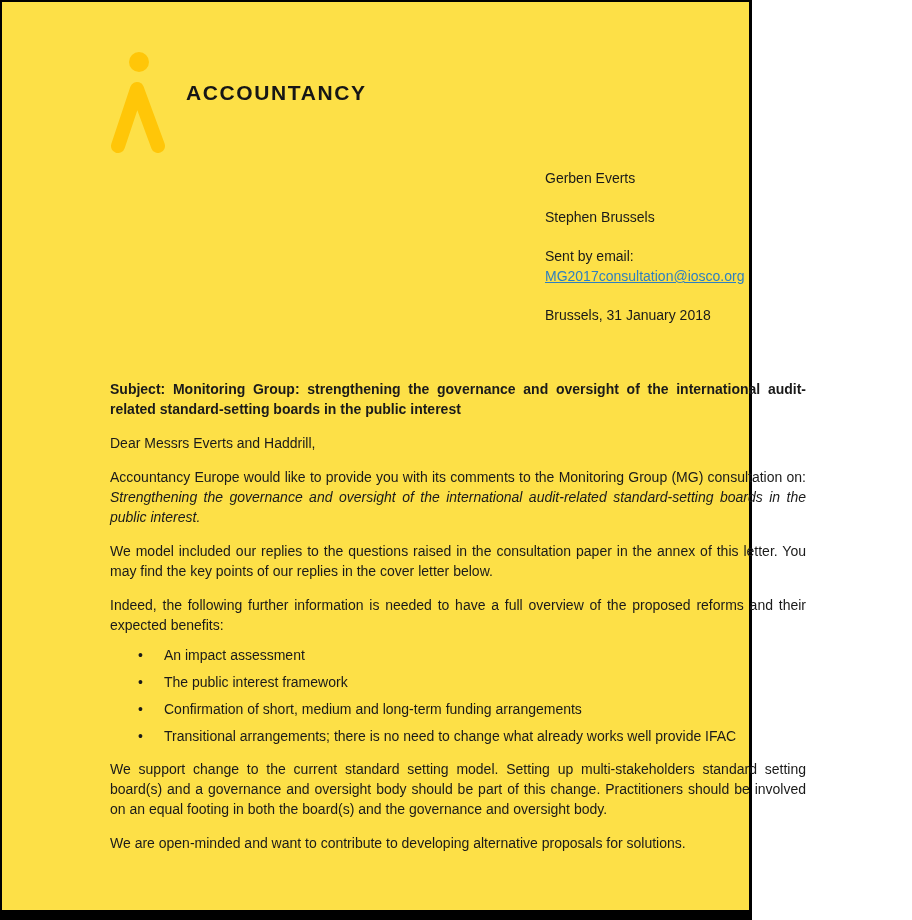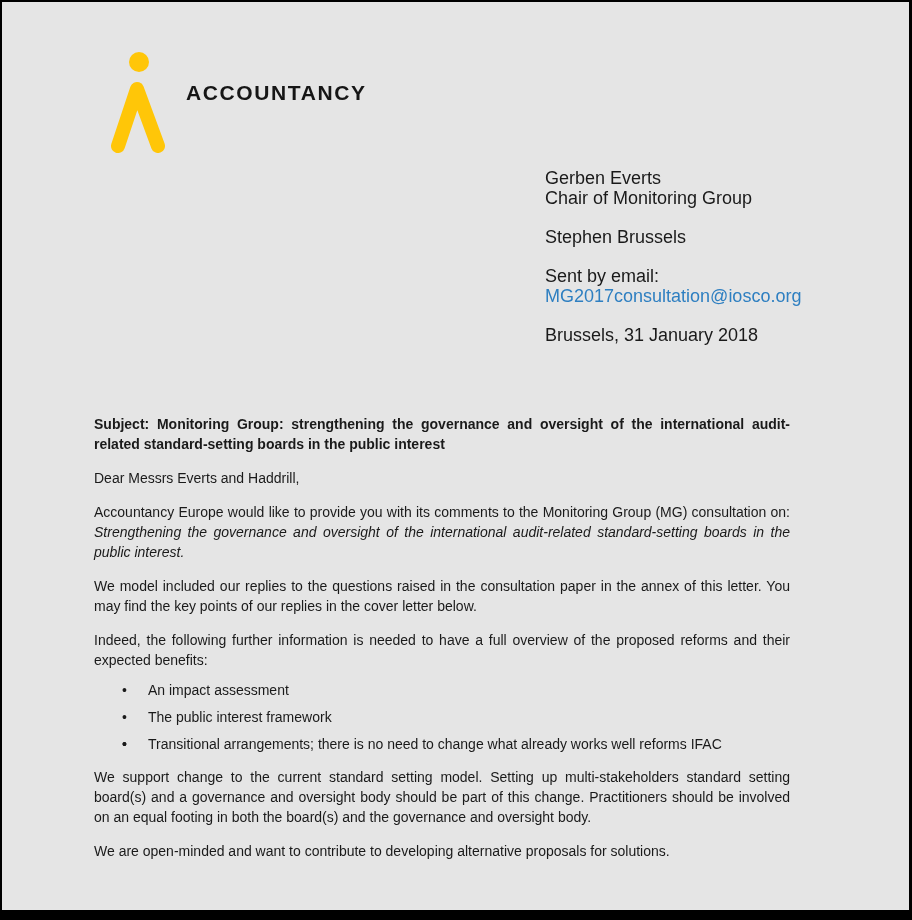--- a/index.html
+++ b/index.html
@@ -5,23 +5,23 @@
   html, body { margin: 0; padding: 0; }
   body {
     width: 912px; height: 920px;
     background: #ffffff;
     font-family: "Liberation Sans", "DejaVu Sans", sans-serif;
     color: #1a1a1a;
     overflow: hidden;
   }
   .page {
     position: relative;
-    width: 912px; height: 920px;
+    width: 752px; height: 920px;
     box-sizing: border-box;
-    background: #e5e5e5;
+    background: #fde047;
     border-top: 2px solid #000;
     border-left: 2px solid #000;
     border-right: 3px solid #000;
     border-bottom: 10px solid #000;
   }
 
   
   .logo {
     position: absolute;
     left: 108px; top: 43px;
@@ -36,37 +36,37 @@
     font-size: 21px;
     line-height: 23px;
     letter-spacing: 1.6px;
     color: #161616;
   }
 
   
   .recipients {
     position: absolute;
     left: 543px; top: 166px;
-    font-size: 18px;
+    font-size: 14px;
     line-height: 20px;
   }
   .recipients .group { margin-bottom: 19px; }
   .recipients a {
+    text-decoration: underline;
     cursor: pointer;
     margin-top: 8px;
   }
 
   
   .letter {
     position: absolute;
-    left: 92px; top: 377px;
+    left: 108px; top: 377px;
     width: 696px;
     font-size: 14px;
     line-height: 20px;
-    margin-top: 35px;
   }
   .letter p {
     margin: 0 0 14px 0;
     text-align: justify;
   }
   .subject { font-weight: bold; }
   .salutation { text-align: center; }
   .letter em { font-style: italic; }
 
   ul.bullets {
@@ -97,21 +97,20 @@
       <path d="M8 101 L27 44 L48 101" fill="none" stroke="#FFC608" stroke-width="14" stroke-linecap="round" stroke-linejoin="round"></path>
     </svg>
     <div class="wordmark">
       <div>ACCOUNTANCY</div>
     </div>
   </div>
 
   <div class="recipients">
     <div class="group">
       <div>Gerben Everts</div>
-      <div>Chair of Monitoring Group</div>
     </div>
     <div class="group">
       <div>Stephen Brussels</div>
     </div>
     <div class="group">
       <div>Sent by email:</div>
       <div><a style="color:#2E7FC1">MG2017consultation@iosco.org</a></div>
     </div>
     <div class="group">Brussels, 31 January 2018</div>
   </div>
@@ -124,22 +123,22 @@
     <p><span>Accountancy Europe would like to provide you with its comments to the Monitoring Group (MG) consultation on: </span><em>Strengthening the governance and oversight of the international audit-related standard-setting boards in the public interest.</em></p>
 
     <p>We model included our replies to the questions raised in the consultation paper in the annex of this letter. You may find the key points of our replies in the cover letter below.</p>
 
 
     <p>Indeed, the following further information is needed to have a full overview of the proposed reforms and their expected benefits:</p>
 
     <ul class="bullets">
       <li><span class="dot">•</span><span>An impact assessment</span></li>
       <li><span class="dot">•</span><span>The public interest framework</span></li>
-      <li><span class="dot">•</span></li>
-      <li><span class="dot">•</span><span>Transitional arrangements; there is no need to change what already works well reforms IFAC</span></li>
+      <li><span class="dot">•</span><span>Confirmation of short, medium and long-term funding arrangements</span></li>
+      <li><span class="dot">•</span><span>Transitional arrangements; there is no need to change what already works well provide IFAC</span></li>
     </ul>
 
     <p>We support change to the current standard setting model. Setting up multi-stakeholders standard setting board(s) and a governance and oversight body should be part of this change. Practitioners should be involved on an equal footing in both the board(s) and the governance and oversight body.</p>
 
     <p>We are open-minded and want to contribute to developing alternative proposals for solutions.</p>
   </div>
 
 </div>
 
 </body></html>

